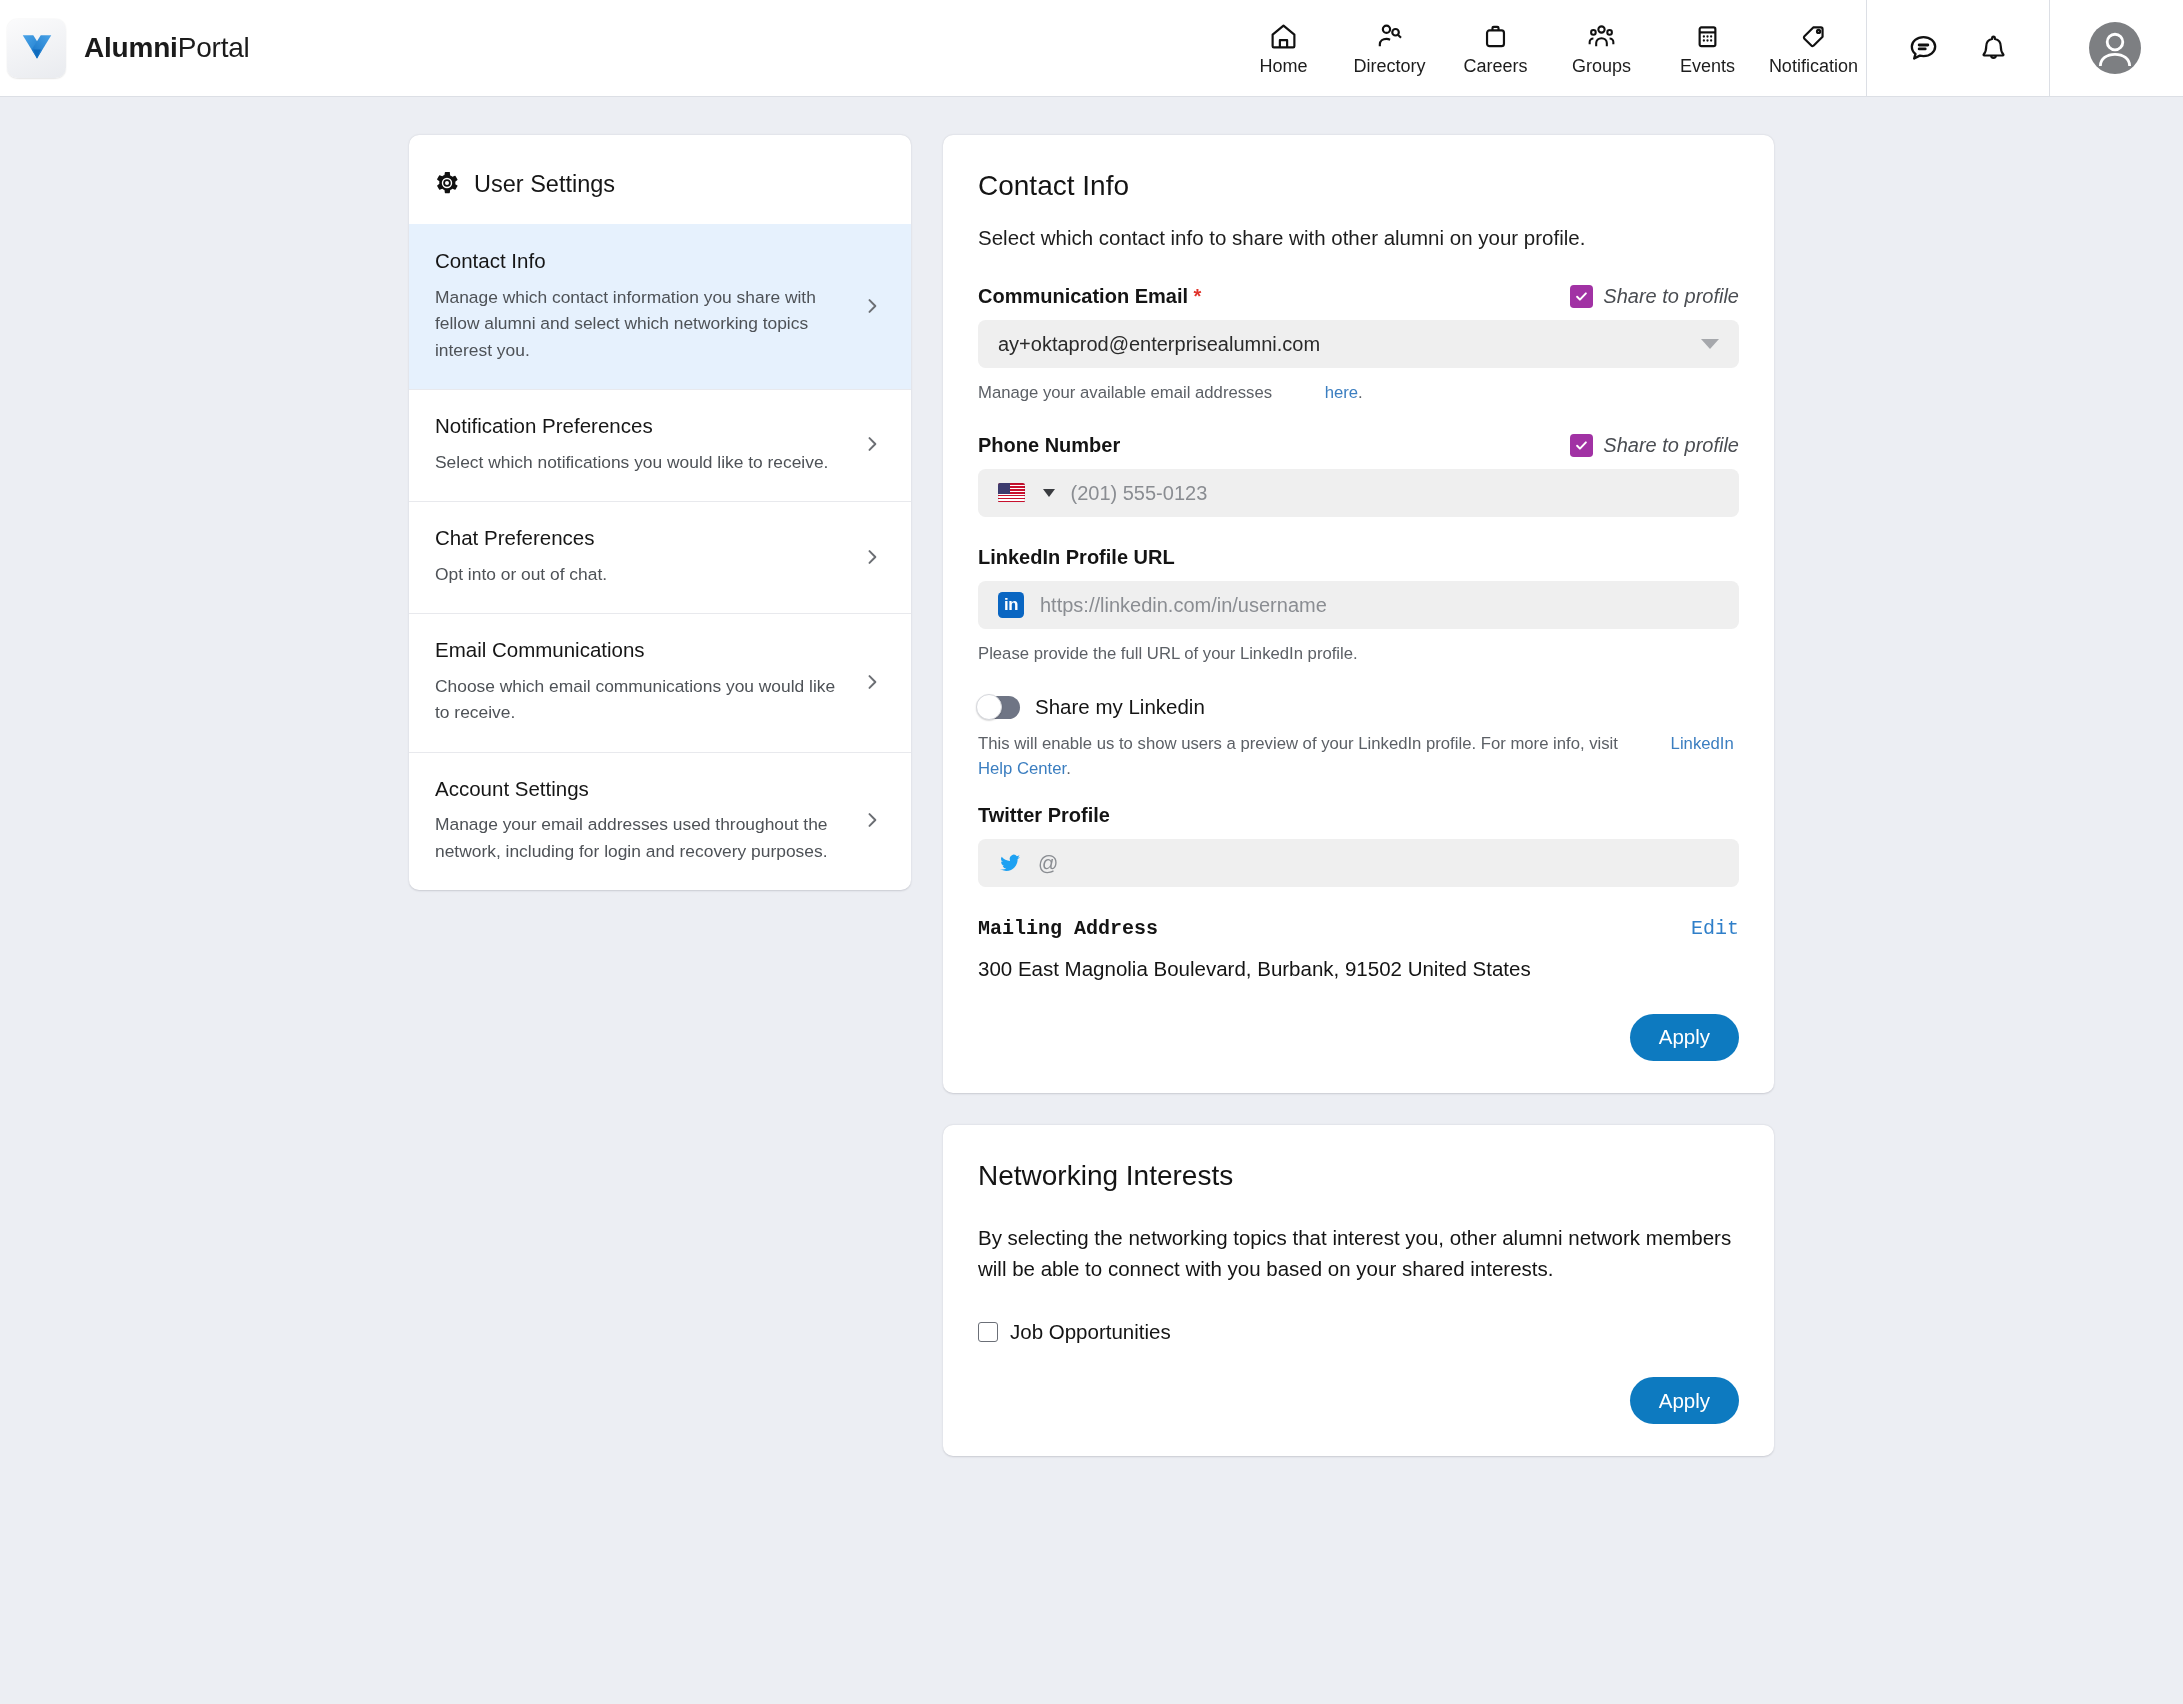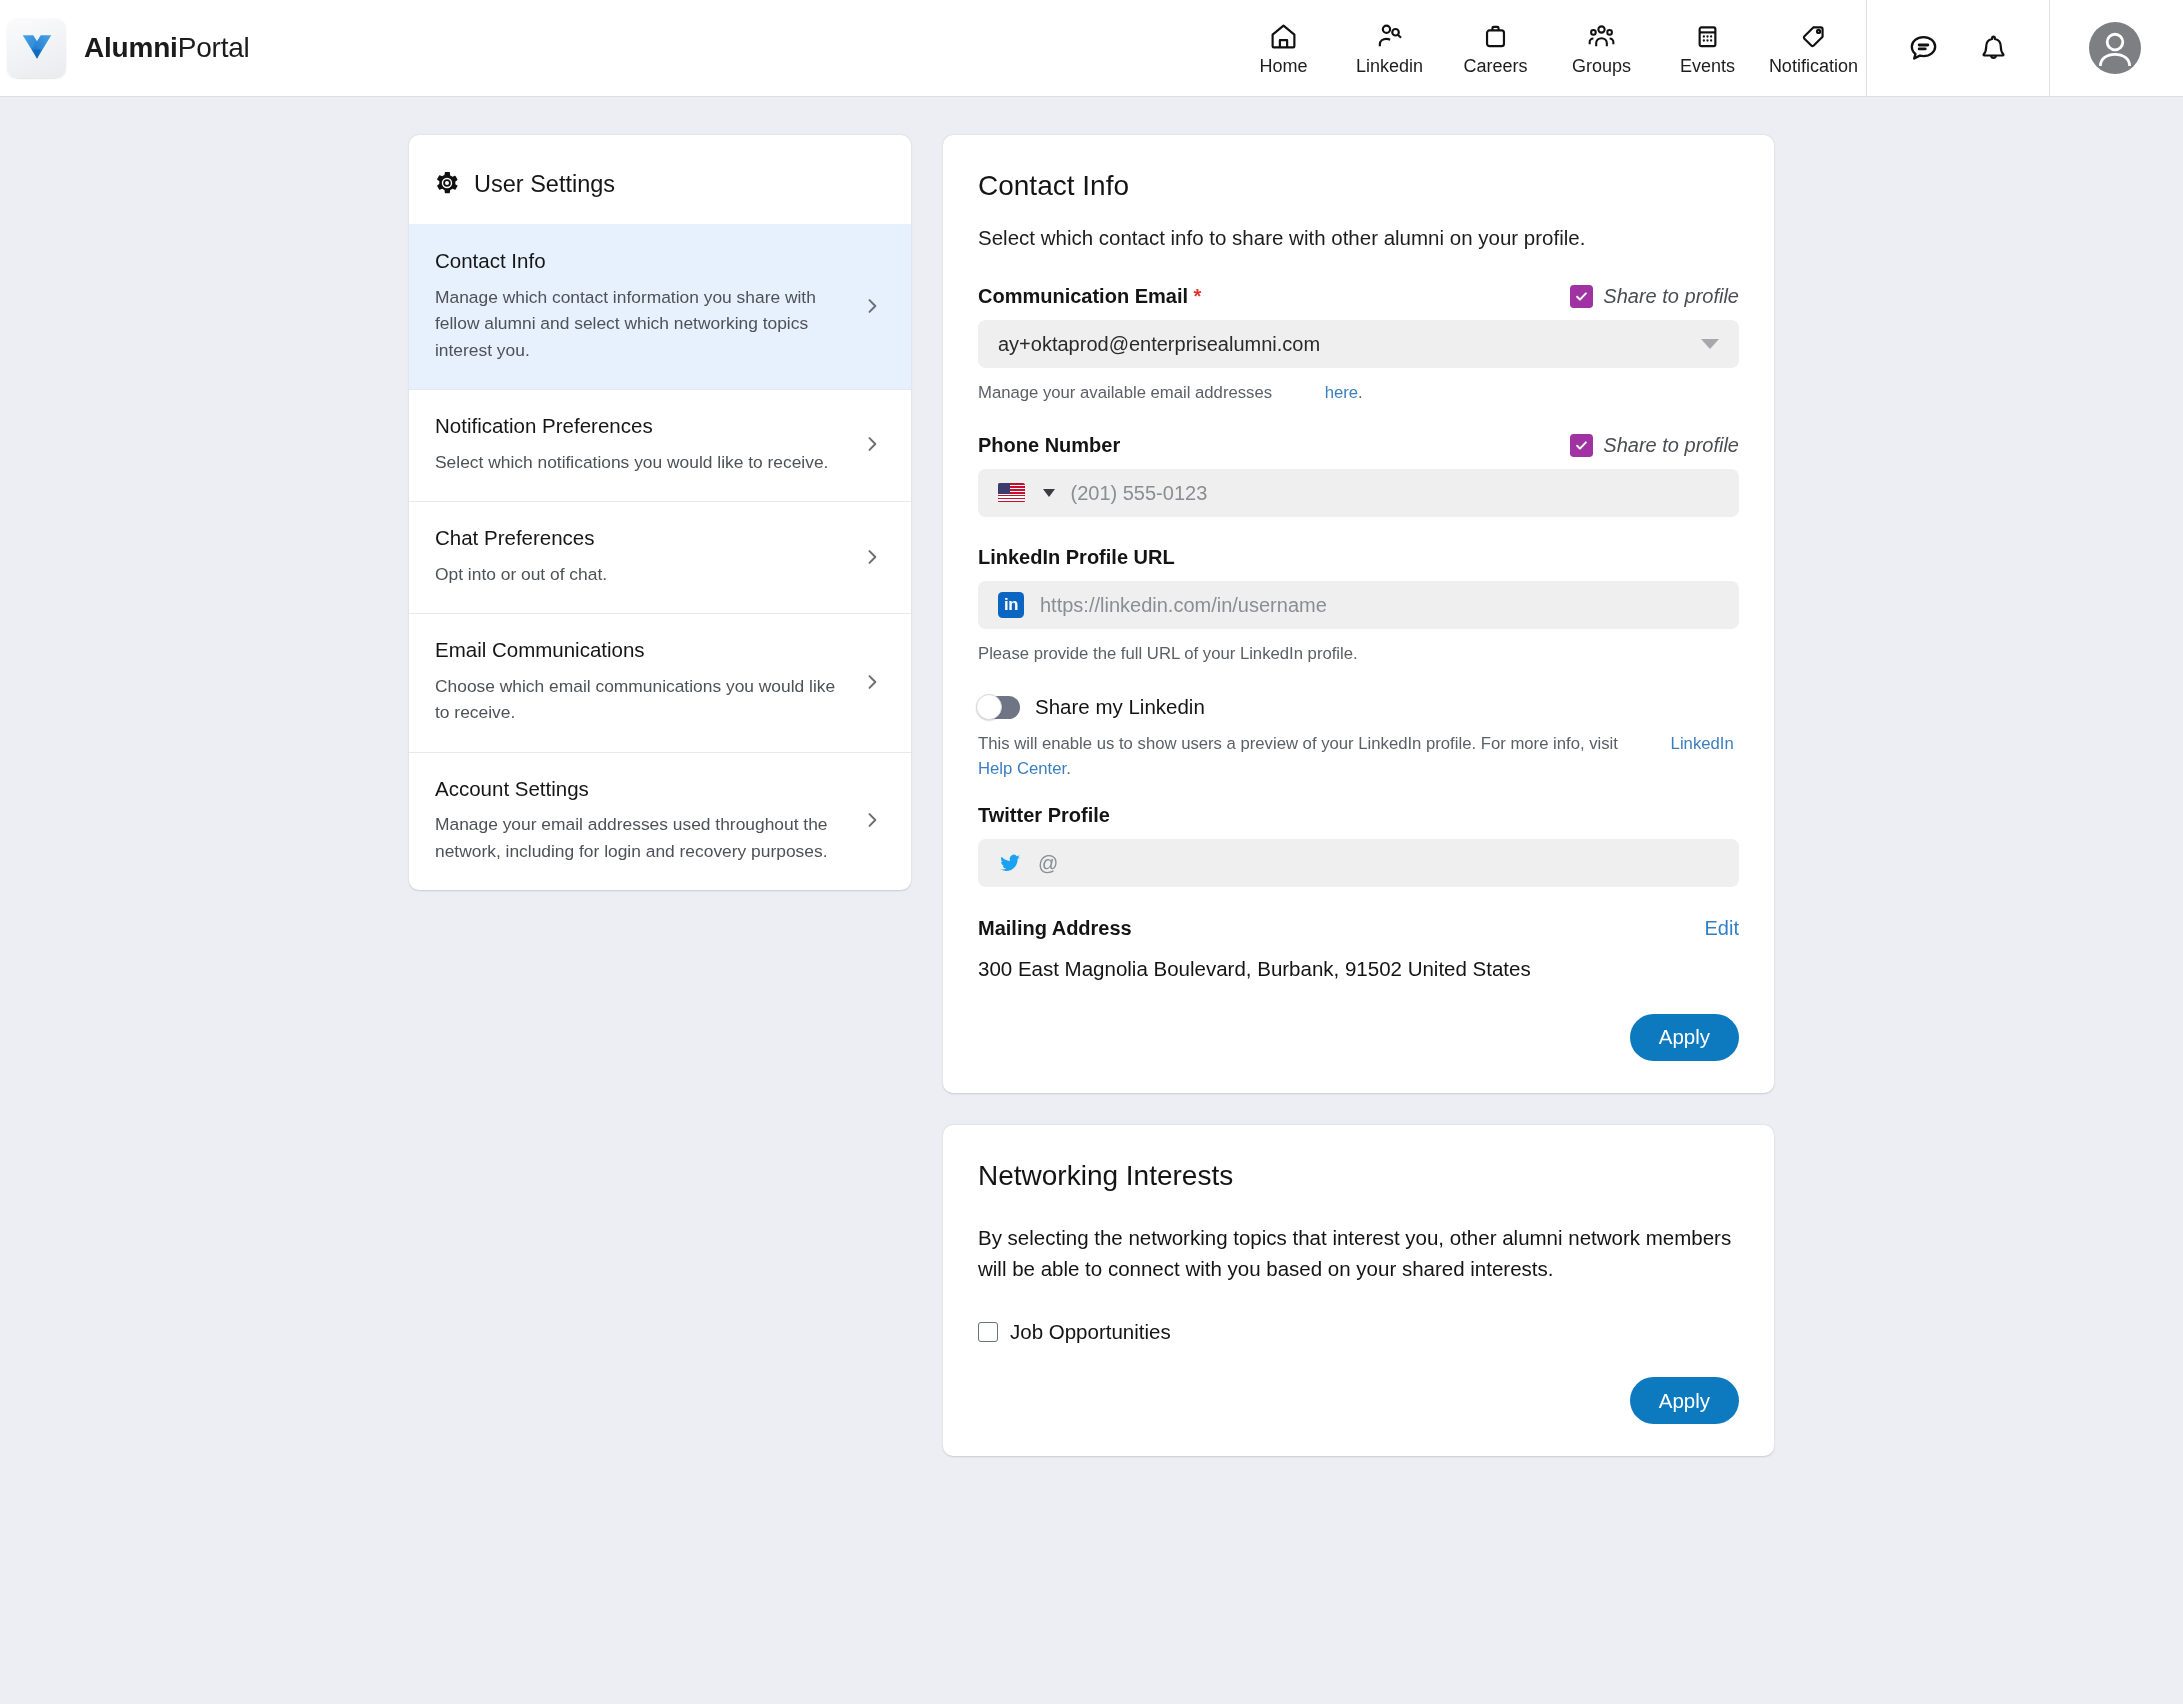--- a/index.html
+++ b/index.html
@@ -159,21 +159,21 @@
   }
 
   .li-badge {
     width: 26px; height: 26px; border-radius: 4.5px; background: #0a66c2;
     color: #fff; font-size: 16.7px; font-weight: 700;
     display:flex; align-items:center; justify-content:center;
     letter-spacing: -0.4px; flex: 0 0 auto;
     font-family: "Liberation Sans", sans-serif;
   }
 
-  .mailrow { display:flex; align-items:center; justify-content:space-between; margin-top: 30px; }
+  .mailrow { display:flex; align-items:center; justify-content:space-between; margin-top: 30px; font-family: Liberation Mono, monospace; }
   .mail-title { font-size: 20px; font-weight: 700; color: #141414; }
   .edit-lnk { font-size: 20px; color: #2f7fc9; cursor: pointer; }
   .mail-addr { font-size: 20.5px; color: #141414; margin-top: 16.7px; }
 
   .btnrow { display:flex; justify-content:flex-end; margin-top: 33px; }
   .apply {
     background: #0d7ac0; color:#fff; border:none;
     font-size: 20.5px; font-family: "Liberation Sans", sans-serif;
     padding: 0 29px; height: 47px; border-radius: 23.5px; cursor: pointer;
   }
@@ -226,21 +226,21 @@
     </div>
     <div class="navitem">
       <span class="ico">
         <svg width="29" height="29" viewBox="0 0 24 24" fill="none" stroke="#111" stroke-width="1.8">
           <circle cx="9.5" cy="6" r="3"></circle>
           <path d="M4 20v-1.5c0-2.6 2.4-4.5 5.5-4.5 1.1 0 2.1.2 3 .6"></path>
           <circle cx="17" cy="8.5" r="2.7"></circle>
           <path d="M19.2 10.8 21.5 13"></path>
         </svg>
       </span>
-      <span class="lbl">Linkedin</span>
+      <span class="lbl">Directory</span>
     </div>
     <div class="navitem">
       <span class="ico">
         <svg width="29" height="29" viewBox="0 0 24 24" fill="none" stroke="#111" stroke-width="1.8" stroke-linejoin="round">
           <rect x="5" y="7" width="14" height="13" rx="2"></rect>
           <path d="M9.5 7V5a1 1 0 0 1 1-1h3a1 1 0 0 1 1 1v2"></path>
         </svg>
       </span>
       <span class="lbl">Careers</span>
     </div>

